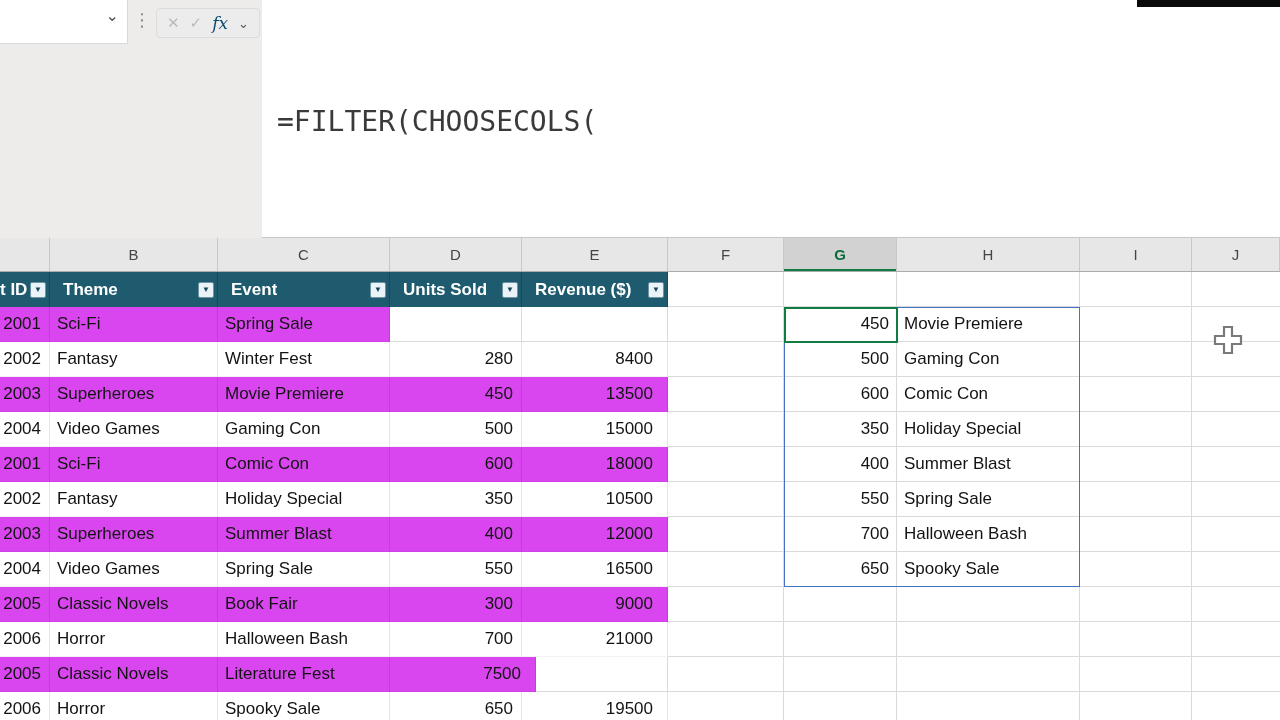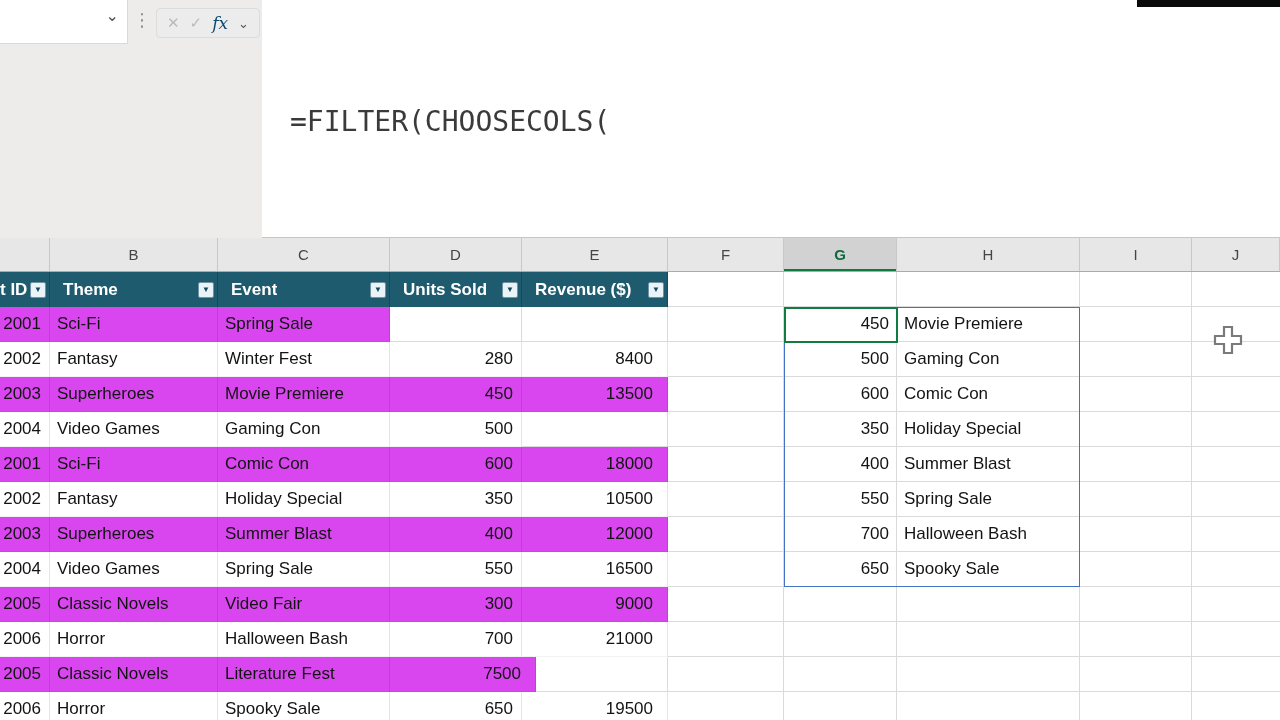--- a/index.html
+++ b/index.html
@@ -15,21 +15,21 @@
   .name-box .chev{position:absolute;right:8px;top:8px;color:#555;font-size:16px;line-height:16px}
   .nb-value{position:absolute;left:8px;top:12px;font-size:15px;color:#222}
   .drag-dots{position:absolute;left:133px;top:11px;color:#8a8a8a;font-size:18px;line-height:18px}
   .fx-group{position:absolute;left:156px;top:8px;width:104px;height:30px;background:#ECECEC;
             border:1px solid #DCDCDC;border-radius:4px;display:flex;align-items:center;
             justify-content:space-evenly;box-sizing:border-box}
   .fx-group .dis{color:#B9B9B9;font-size:15px}
   .fx-group .fx{color:#0c4a6e;font-size:17px;font-style:italic;font-family:"DejaVu Serif",serif}
   .fx-group .chev{color:#555;font-size:13px}
   .formula-text{position:absolute;left:262px;top:0;right:0;height:237px;background:#fff;
-                padding:12px 0 0 28px;box-sizing:border-box;font-family:"DejaVu Sans Mono",monospace;
+                padding:12px 0 0 15px;box-sizing:border-box;font-family:"DejaVu Sans Mono",monospace;
                 font-size:28px;line-height:44px;color:#3a3a3a;white-space:pre;overflow:hidden}
   .black-bar{position:absolute;right:0;top:0;width:143px;height:7px;background:#0a0a0a}
 
   
   .sheet{position:absolute;left:0;top:238px;width:1280px;height:482px;background:#fff;overflow:hidden}
 
   .colheads{position:absolute;left:0;top:0;width:1280px;height:34px;display:flex;background:#E7E7E7;
             border-bottom:1px solid #ABABAB;box-sizing:border-box}
   .ch{box-sizing:border-box;border-right:1px solid #C8C8C8;display:flex;align-items:center;
       justify-content:center;font-size:15px;color:#454545;height:33px}
@@ -177,20 +177,21 @@
         <div class="td txt w1">Superheroes</div>
         <div class="td txt w2">Movie Premiere</div>
         <div class="td num w3">450</div>
         <div class="td num w4 c4">13500</div>
       </div>
       <div class="tr plain">
         <div class="td num w0">2004</div>
         <div class="td txt w1">Video Games</div>
         <div class="td txt w2">Gaming Con</div>
         <div class="td num w3">500</div>
+        <div class="td num w4 c4">15000</div>
       </div>
       <div class="tr band">
         <div class="td num w0">2001</div>
         <div class="td txt w1">Sci-Fi</div>
         <div class="td txt w2">Comic Con</div>
         <div class="td num w3">600</div>
         <div class="td num w4 c4">18000</div>
       </div>
       <div class="tr plain">
         <div class="td num w0">2002</div>
@@ -209,21 +210,21 @@
       <div class="tr plain">
         <div class="td num w0">2004</div>
         <div class="td txt w1">Video Games</div>
         <div class="td txt w2">Spring Sale</div>
         <div class="td num w3">550</div>
         <div class="td num w4 c4">16500</div>
       </div>
       <div class="tr band">
         <div class="td num w0">2005</div>
         <div class="td txt w1">Classic Novels</div>
-        <div class="td txt w2">Video Fair</div>
+        <div class="td txt w2">Book Fair</div>
         <div class="td num w3">300</div>
         <div class="td num w4 c4">9000</div>
       </div>
       <div class="tr plain">
         <div class="td num w0">2006</div>
         <div class="td txt w1">Horror</div>
         <div class="td txt w2">Halloween Bash</div>
         <div class="td num w3">700</div>
         <div class="td num w4 c4">21000</div>
       </div>

